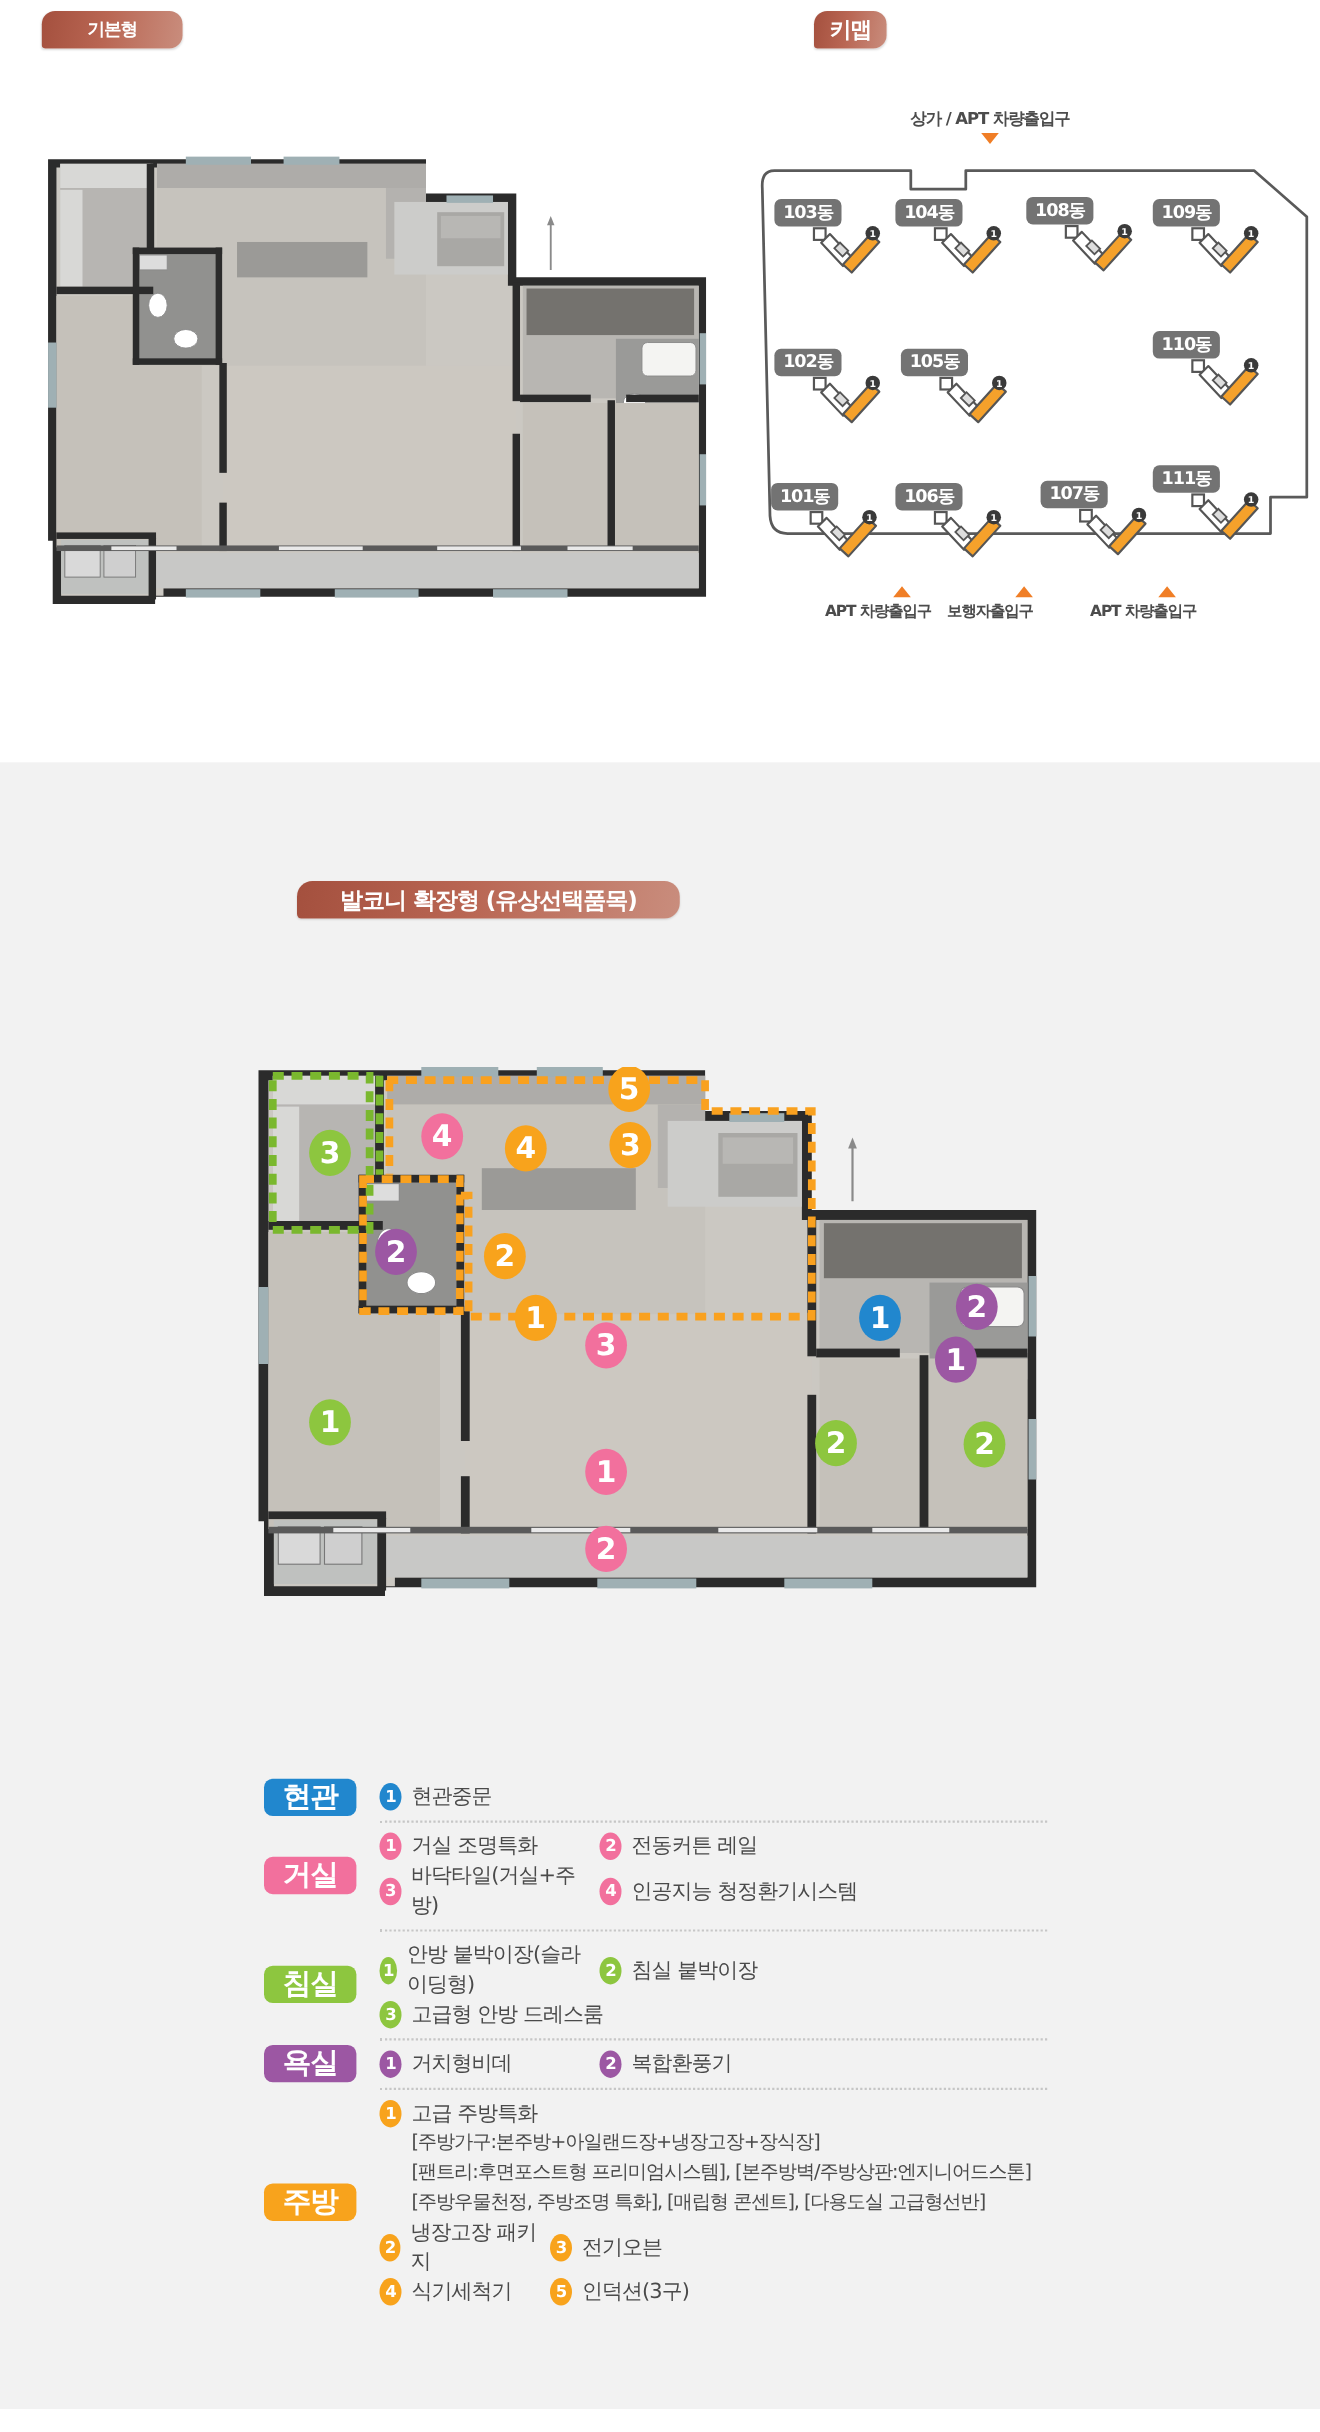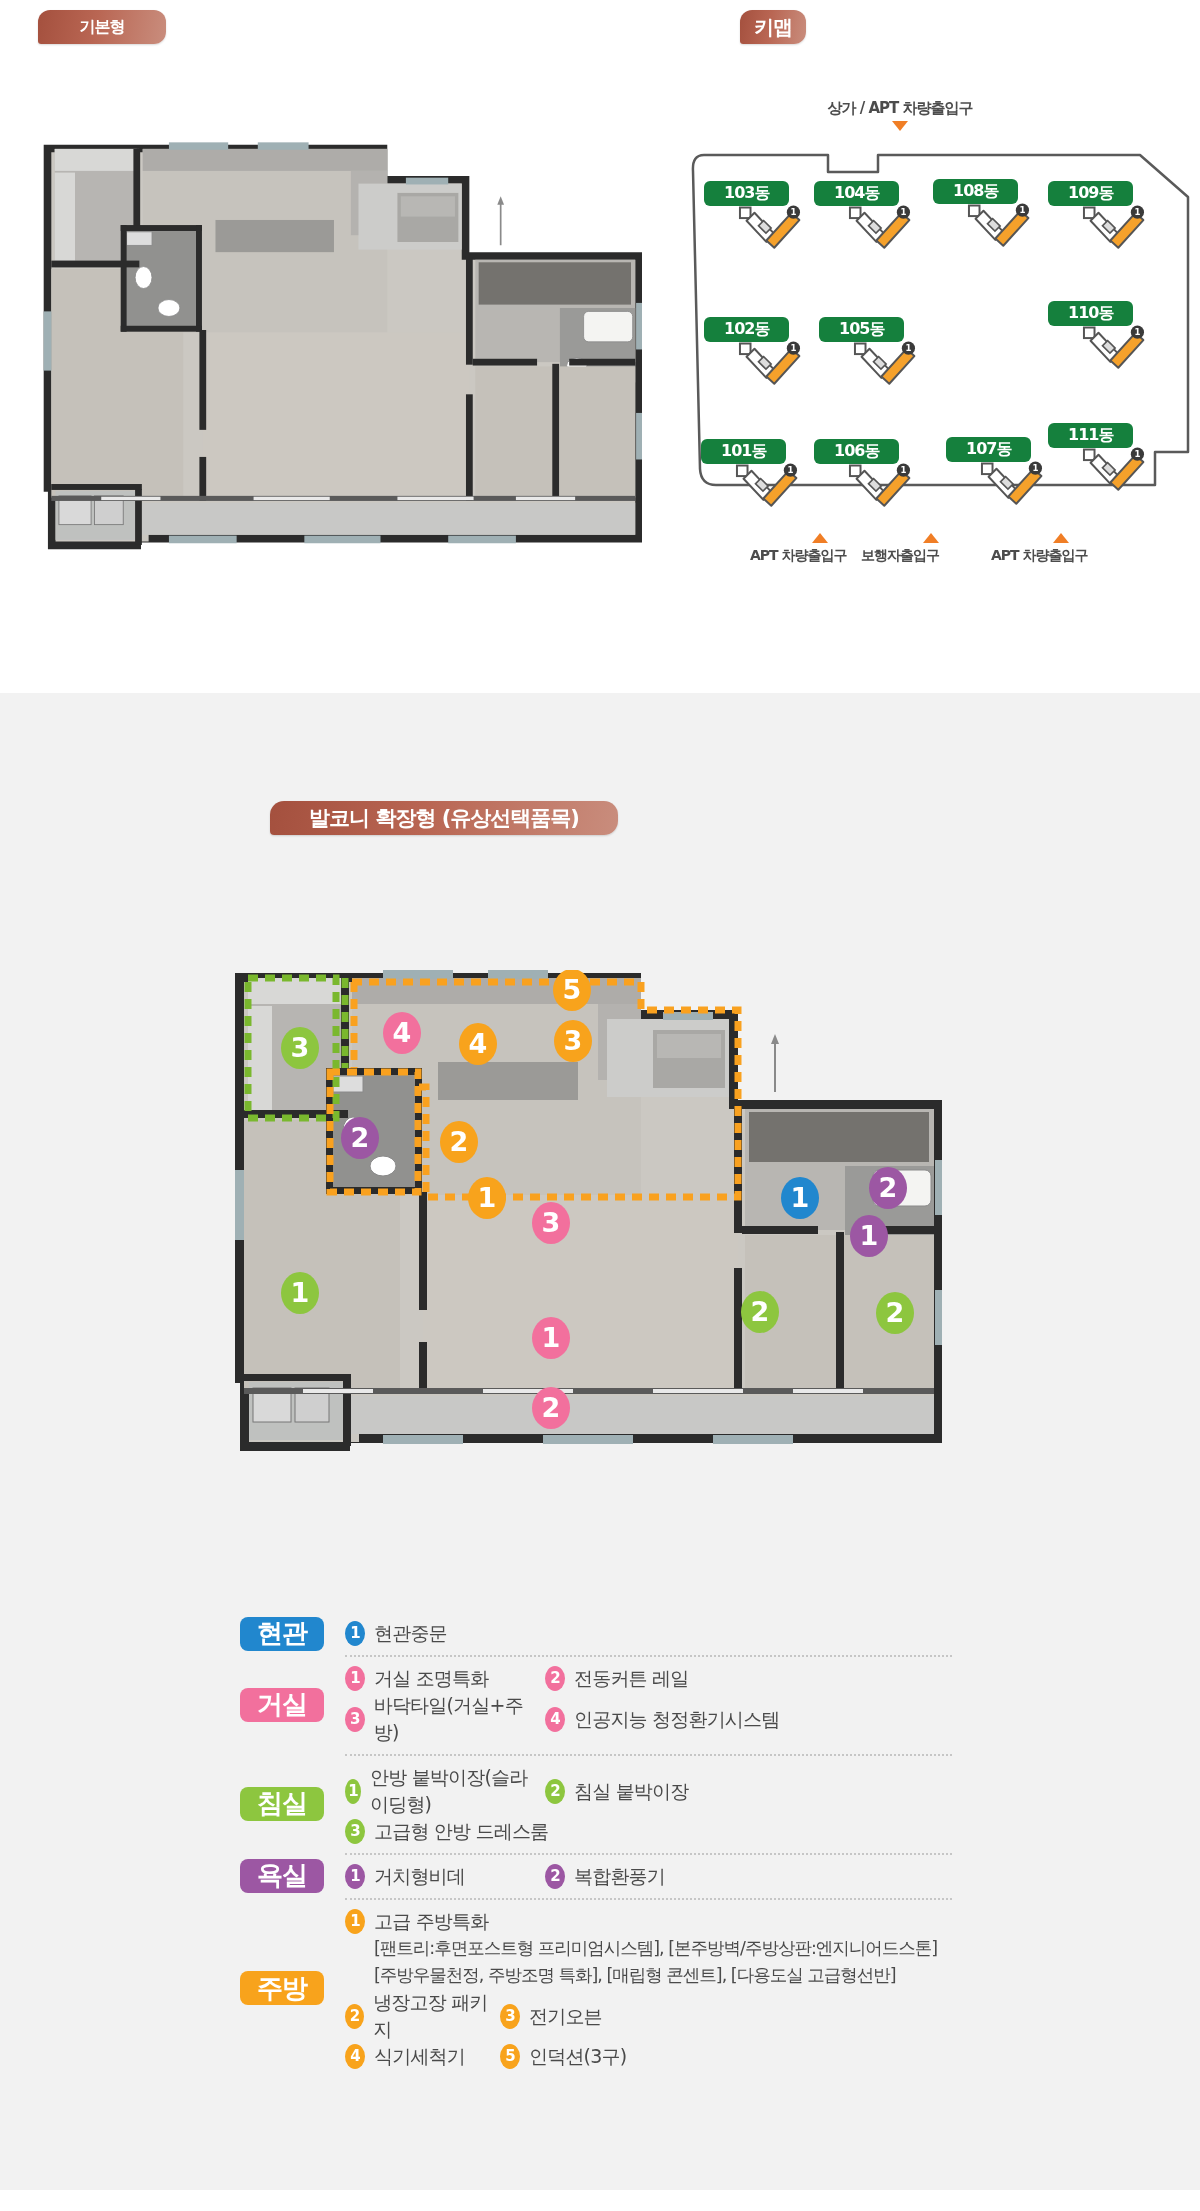--- a/index.html
+++ b/index.html
@@ -21,22 +21,22 @@
   #keymap .toplabel{position:absolute;left:62px;top:4px;width:300px;text-align:center;
      font-size:15px;font-weight:bold;color:#4c4c4c;letter-spacing:-1px;}
   .tri-down{width:0;height:0;border-left:8px solid transparent;border-right:8px solid transparent;
      border-top:10px solid #f07e26;position:absolute;}
   .tri-up{width:0;height:0;border-left:8px solid transparent;border-right:8px solid transparent;
      border-bottom:10px solid #f07e26;position:absolute;}
   .gate{position:absolute;width:140px;font-size:14px;font-weight:bold;
      color:#4c4c4c;letter-spacing:-1px;}
   .gate .tri-up{left:50%;margin-left:-8px;top:-14px;}
   .bldg{position:absolute;width:110px;height:90px;}
-  .bldg-badge{position:absolute;left:0;top:0;background:#15803d;color:#fff;font-size:16px;
-     font-weight:bold;letter-spacing:-1px;padding:2px 20px;border-radius:6px;white-space:nowrap;}
+  .bldg-badge{position:absolute;left:0;top:0;background:#737373;color:#fff;font-size:16px;
+     font-weight:bold;letter-spacing:-1px;padding:2px 8px;border-radius:6px;white-space:nowrap;}
   .bldg-icon{position:absolute;left:32px;top:12px;width:66px;height:66px;}
   
   #plan1{left:42px;top:142px;}
   #plan2{left:233px;top:970px;}
   
   #legend{left:240px;top:1612px;width:712px;}
   .legend-section{display:flex;align-items:center;}
   .badge-col{flex:0 0 105px;}
   .cat-badge{width:84px;height:34px;border-radius:8px;color:#fff;font-size:26px;font-weight:bold;
      display:flex;align-items:center;justify-content:center;letter-spacing:-1px;}
@@ -400,20 +400,23 @@
         <div class="cat-badge" style="background:#f8a31c">주방</div>
       </div>
       <div class="items-col">
         <div class="row">
           <span class="li">
             <i style="background:#f8a31c">1</i>
             <span>고급 주방특화</span>
           </span>
         </div>
         <div class="row">
+          <span class="note">[주방가구:본주방+아일랜드장+냉장고장+장식장]</span>
+        </div>
+        <div class="row">
           <span class="note">[팬트리:후면포스트형 프리미엄시스템], [본주방벽/주방상판:엔지니어드스톤]</span>
         </div>
         <div class="row">
           <span class="note">[주방우물천정, 주방조명 특화], [매립형 콘센트], [다용도실 고급형선반]</span>
         </div>
         <div class="row">
           <span class="li c1">
             <i style="background:#f8a31c">2</i>
             <span>냉장고장 패키지</span>
           </span>

